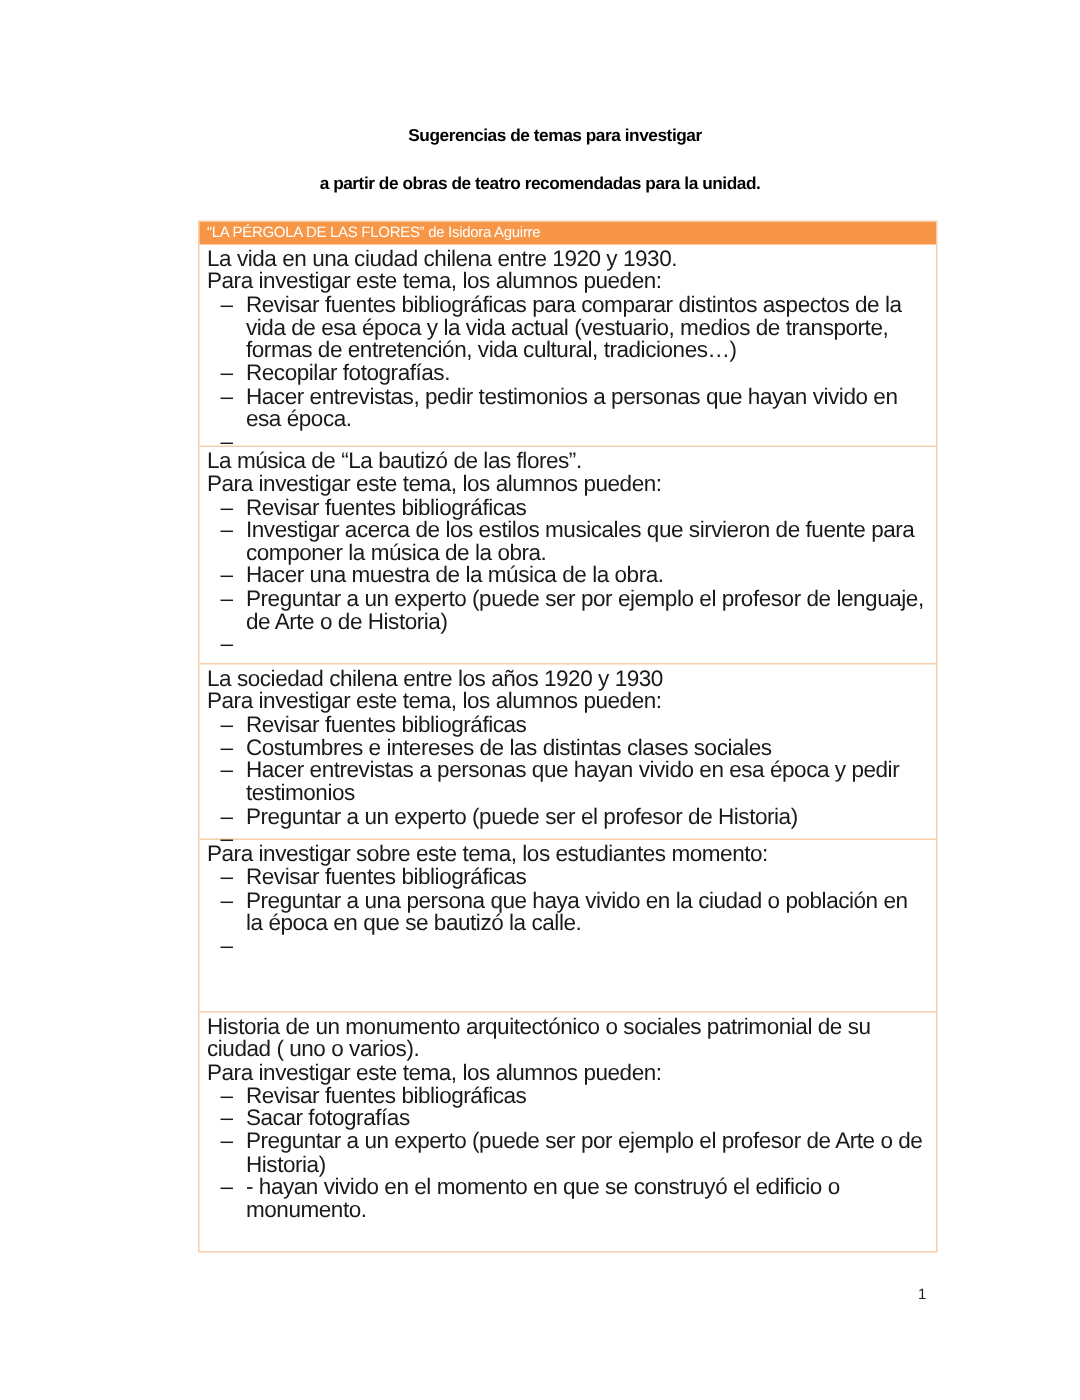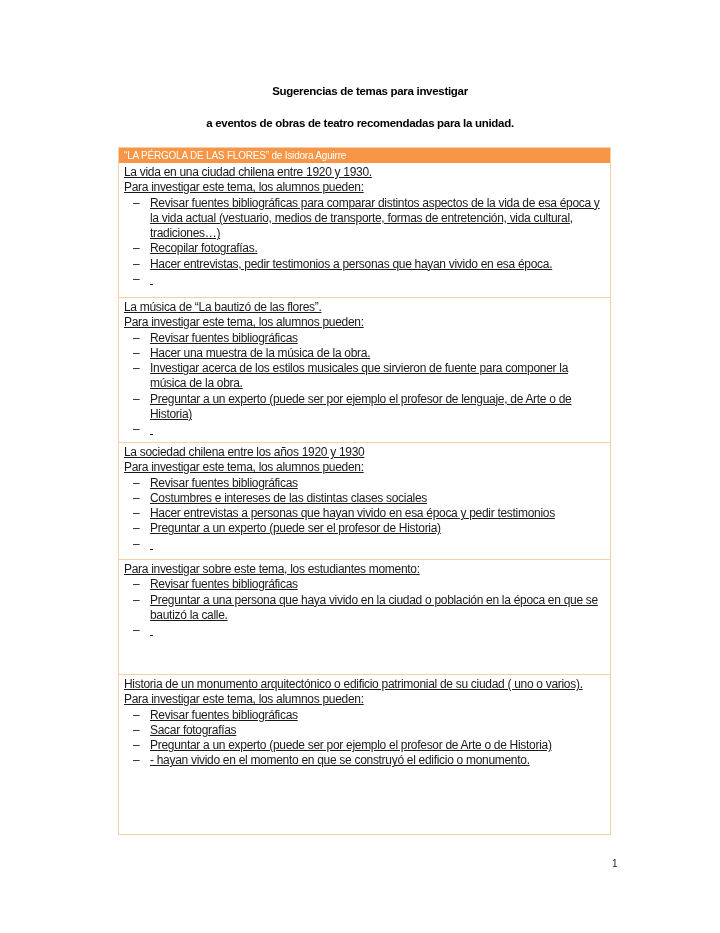--- a/index.html
+++ b/index.html
@@ -23,46 +23,45 @@
       font-weight: bold;
       font-size: 11.5px;
       letter-spacing: -0.3px;
       color: #000;
     }
     #title1 { top: 85px; padding-left: 10px; }
     #title2 { top: 117px; }
 
     .doc-table {
       position: absolute;
-      left: 118px;
+      left: 132px;
       top: 147px;
       width: 493px;
       border: 1.5px solid #f5cfa8;
       box-sizing: border-box;
     }
     .table-header {
       background: #f79646;
       color: #fff;
       font-size: 10px;
       height: 15px;
       line-height: 15px;
       padding-left: 5px;
       letter-spacing: -0.2px;
       white-space: nowrap;
       overflow: hidden;
     }
     .topic-cell {
       border-top: 1.5px solid #f5cfa8;
       padding: 2px 6px 2px 5px;
-      font-size: 12px;
+      font-size: 15px;
       line-height: 15.3px;
       letter-spacing: -0.3px;
       color: #1a1a1a;
       box-sizing: border-box;
-      text-decoration: underline;
     }
     .topic-cell.first { border-top: none; }
     .topic-title, .topic-intro { display: block; }
     ul.dash-list {
       list-style: none;
       margin: 0;
       padding: 0;
     }
     ul.dash-list li {
       position: relative;
@@ -84,43 +83,43 @@
       top: 858px;
       font-size: 10px;
       color: #222;
     }
   </style>
 </head>
 <body>
 
 <div>
   <div id="title1" class="title-line">Sugerencias de temas para investigar</div>
-  <div id="title2" class="title-line">a eventos de obras de teatro recomendadas para la unidad.</div>
+  <div id="title2" class="title-line">a partir de obras de teatro recomendadas para la unidad.</div>
 
   <div class="doc-table">
     <div class="table-header">“LA PÉRGOLA DE LAS FLORES” de Isidora Aguirre</div>
 
     <div class="topic-cell first" style="height:134px;">
       <span class="topic-title">La vida en una ciudad chilena entre 1920 y 1930.</span>
       <span class="topic-intro">Para investigar este tema, los alumnos pueden:</span>
       <ul class="dash-list">
         <li>Revisar fuentes bibliográficas para comparar distintos aspectos de la vida de esa época y la vida actual (vestuario, medios de transporte, formas de entretención, vida cultural, tradiciones…)</li>
         <li>Recopilar fotografías.</li>
         <li>Hacer entrevistas, pedir testimonios a personas que hayan vivido en esa época.</li>
         <li>&nbsp;</li>
       </ul>
     </div>
 
     <div class="topic-cell" style="height:145px;">
       <span class="topic-title">La música de “La bautizó de las flores”.</span>
       <span class="topic-intro">Para investigar este tema, los alumnos pueden:</span>
       <ul class="dash-list">
         <li>Revisar fuentes bibliográficas</li>
+        <li>Investigar acerca de los estilos musicales que sirvieron de fuente para componer la música de la obra.</li>
         <li>Hacer una muestra de la música de la obra.</li>
-        <li>Investigar acerca de los estilos musicales que sirvieron de fuente para componer la música de la obra.</li>
         <li>Preguntar a un experto (puede ser por ejemplo el profesor de lenguaje, de Arte o de Historia)</li>
         <li>&nbsp;</li>
       </ul>
     </div>
 
     <div class="topic-cell" style="height:117px;">
       <span class="topic-title">La sociedad chilena entre los años 1920 y 1930</span>
       <span class="topic-intro">Para investigar este tema, los alumnos pueden:</span>
       <ul class="dash-list">
         <li>Revisar fuentes bibliográficas</li>
@@ -134,21 +133,21 @@
     <div class="topic-cell" style="height:115px;">
       <span class="topic-intro">Para investigar sobre este tema, los estudiantes momento:</span>
       <ul class="dash-list">
         <li>Revisar fuentes bibliográficas</li>
         <li>Preguntar a una persona que haya vivido en la ciudad o población en la época en que se bautizó la calle.</li>
         <li>&nbsp;</li>
       </ul>
     </div>
 
     <div class="topic-cell" style="height:160px;">
-      <span class="topic-title">Historia de un monumento arquitectónico o edificio patrimonial de su ciudad ( uno o varios).</span>
+      <span class="topic-title">Historia de un monumento arquitectónico o sociales patrimonial de su ciudad ( uno o varios).</span>
       <span class="topic-intro">Para investigar este tema, los alumnos pueden:</span>
       <ul class="dash-list">
         <li>Revisar fuentes bibliográficas</li>
         <li>Sacar fotografías</li>
         <li>Preguntar a un experto (puede ser por ejemplo el profesor de Arte o de Historia)</li>
         <li>
           <span class="sub-line">- hayan vivido en el momento en que se construyó el edificio o monumento.</span>
         </li>
       </ul>
     </div>

